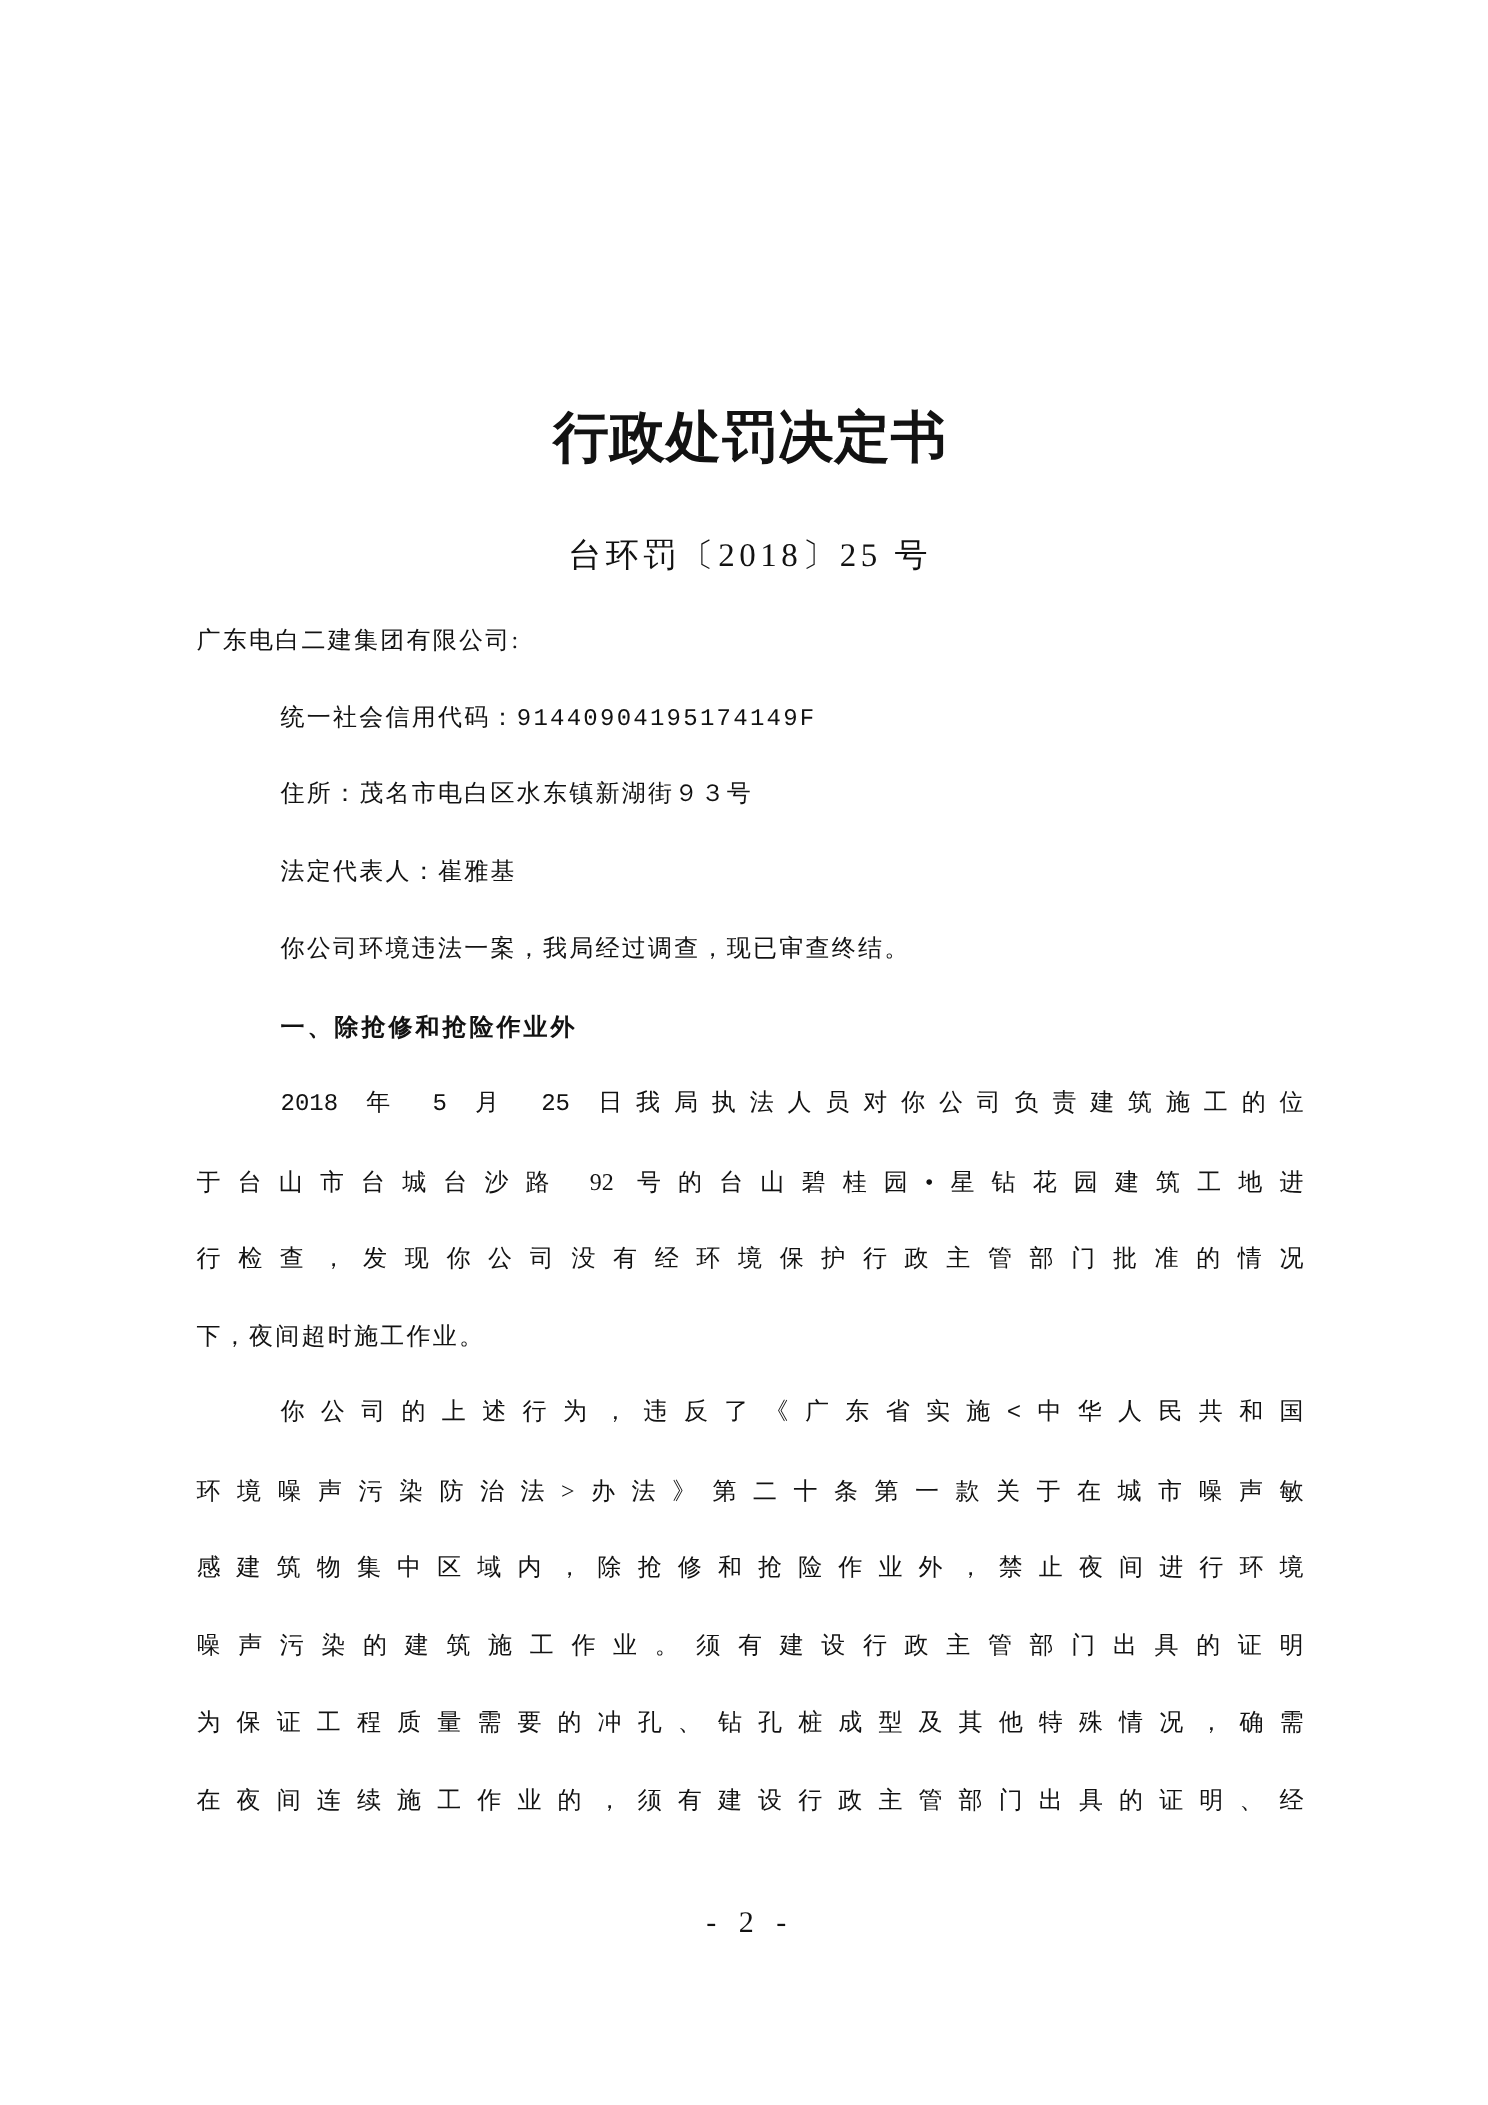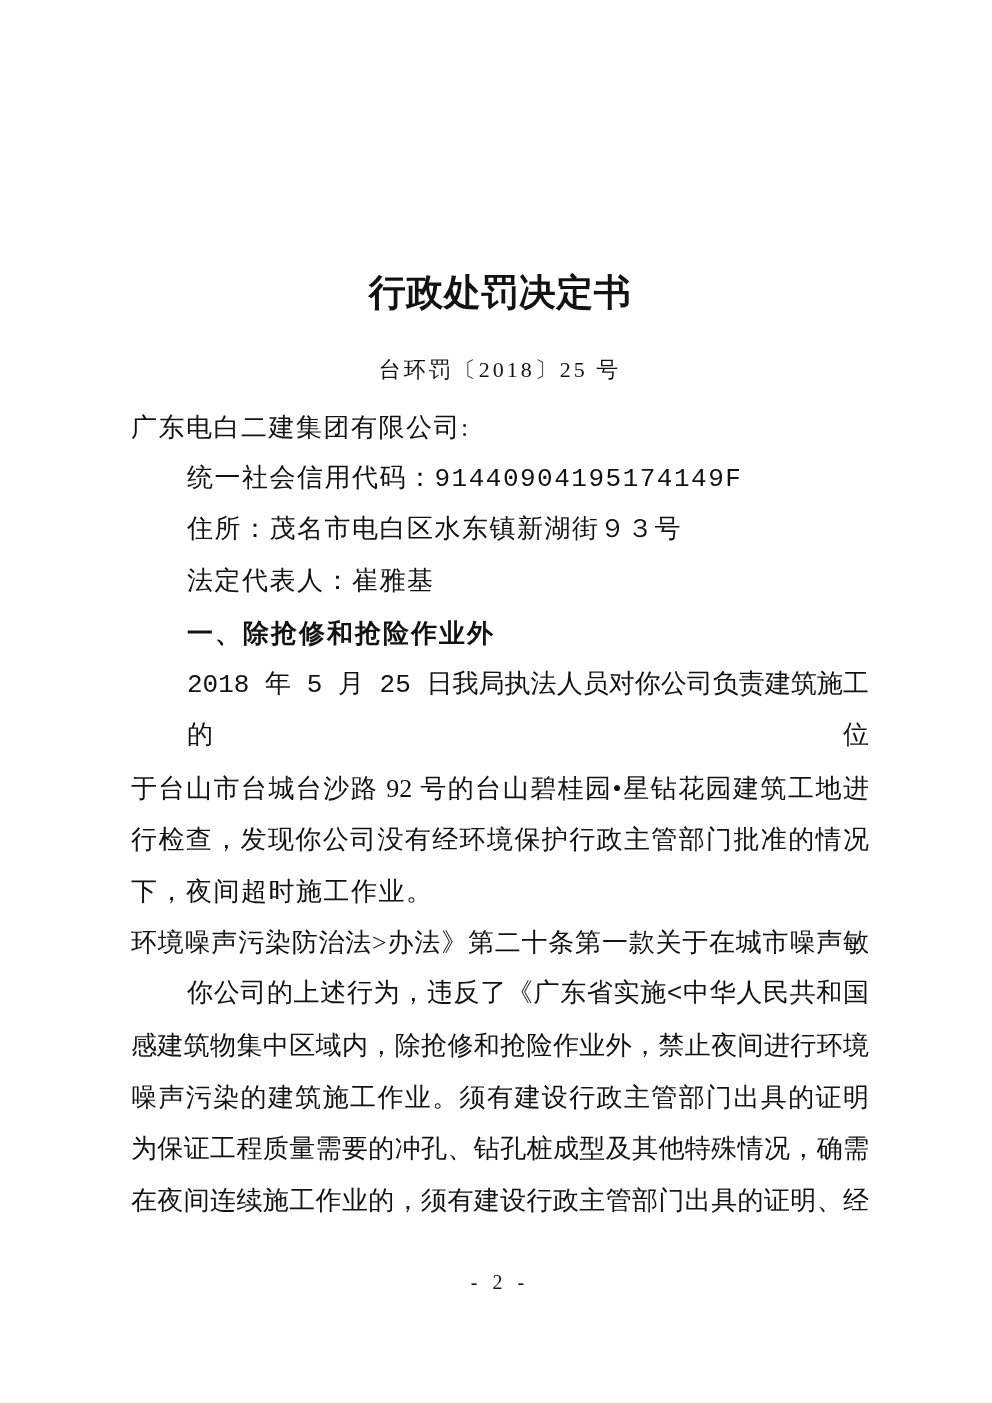--- a/index.html
+++ b/index.html
@@ -30,21 +30,21 @@
   .doc-number {
     margin-top: 38px;
     font-size: 22px;
     line-height: 30px;
     text-align: center;
     letter-spacing: 3px;
     white-space: nowrap;
   }
   .body-block {
     margin-top: 17px;
-    font-size: 26px;
+    font-size: 16px;
     line-height: 51.5px;
   }
   .line {
     letter-spacing: 1.5px;
     white-space: nowrap;
   }
   .line.just {
     letter-spacing: 0;
     white-space: normal;
     text-align: justify;
@@ -79,30 +79,31 @@
     <div class="body-block">
 
       <div class="line">广东电白二建集团有限公司:</div>
 
       <div class="line indent">统一社会信用代码：91440904195174149F</div>
 
       <div class="line indent">住所：茂名市电白区水东镇新湖街９３号</div>
 
       <div class="line indent">法定代表人：崔雅基</div>
 
+      <div class="line indent">你公司环境违法一案，我局经过调查，现已审查终结。</div>
 
       <div class="line indent heading">一、除抢修和抢险作业外</div>
 
       <div class="line just indent">2018 年 5 月 25 日我局执法人员对你公司负责建筑施工的位</div>
       <div class="line just">于台山市台城台沙路 92 号的台山碧桂园•星钻花园建筑工地进</div>
       <div class="line just">行检查，发现你公司没有经环境保护行政主管部门批准的情况</div>
       <div class="line">下，夜间超时施工作业。</div>
 
+      <div class="line just indent">你公司的上述行为，违反了《广东省实施&lt;中华人民共和国</div>
       <div class="line just">环境噪声污染防治法&gt;办法》第二十条第一款关于在城市噪声敏</div>
-      <div class="line just indent">你公司的上述行为，违反了《广东省实施&lt;中华人民共和国</div>
       <div class="line just">感建筑物集中区域内，除抢修和抢险作业外，禁止夜间进行环境</div>
       <div class="line just">噪声污染的建筑施工作业。须有建设行政主管部门出具的证明</div>
       <div class="line just">为保证工程质量需要的冲孔、钻孔桩成型及其他特殊情况，确需</div>
       <div class="line just">在夜间连续施工作业的，须有建设行政主管部门出具的证明、经</div>
 
     </div>
 
     <div class="page-number">- 2 -</div>
 
   </div>

